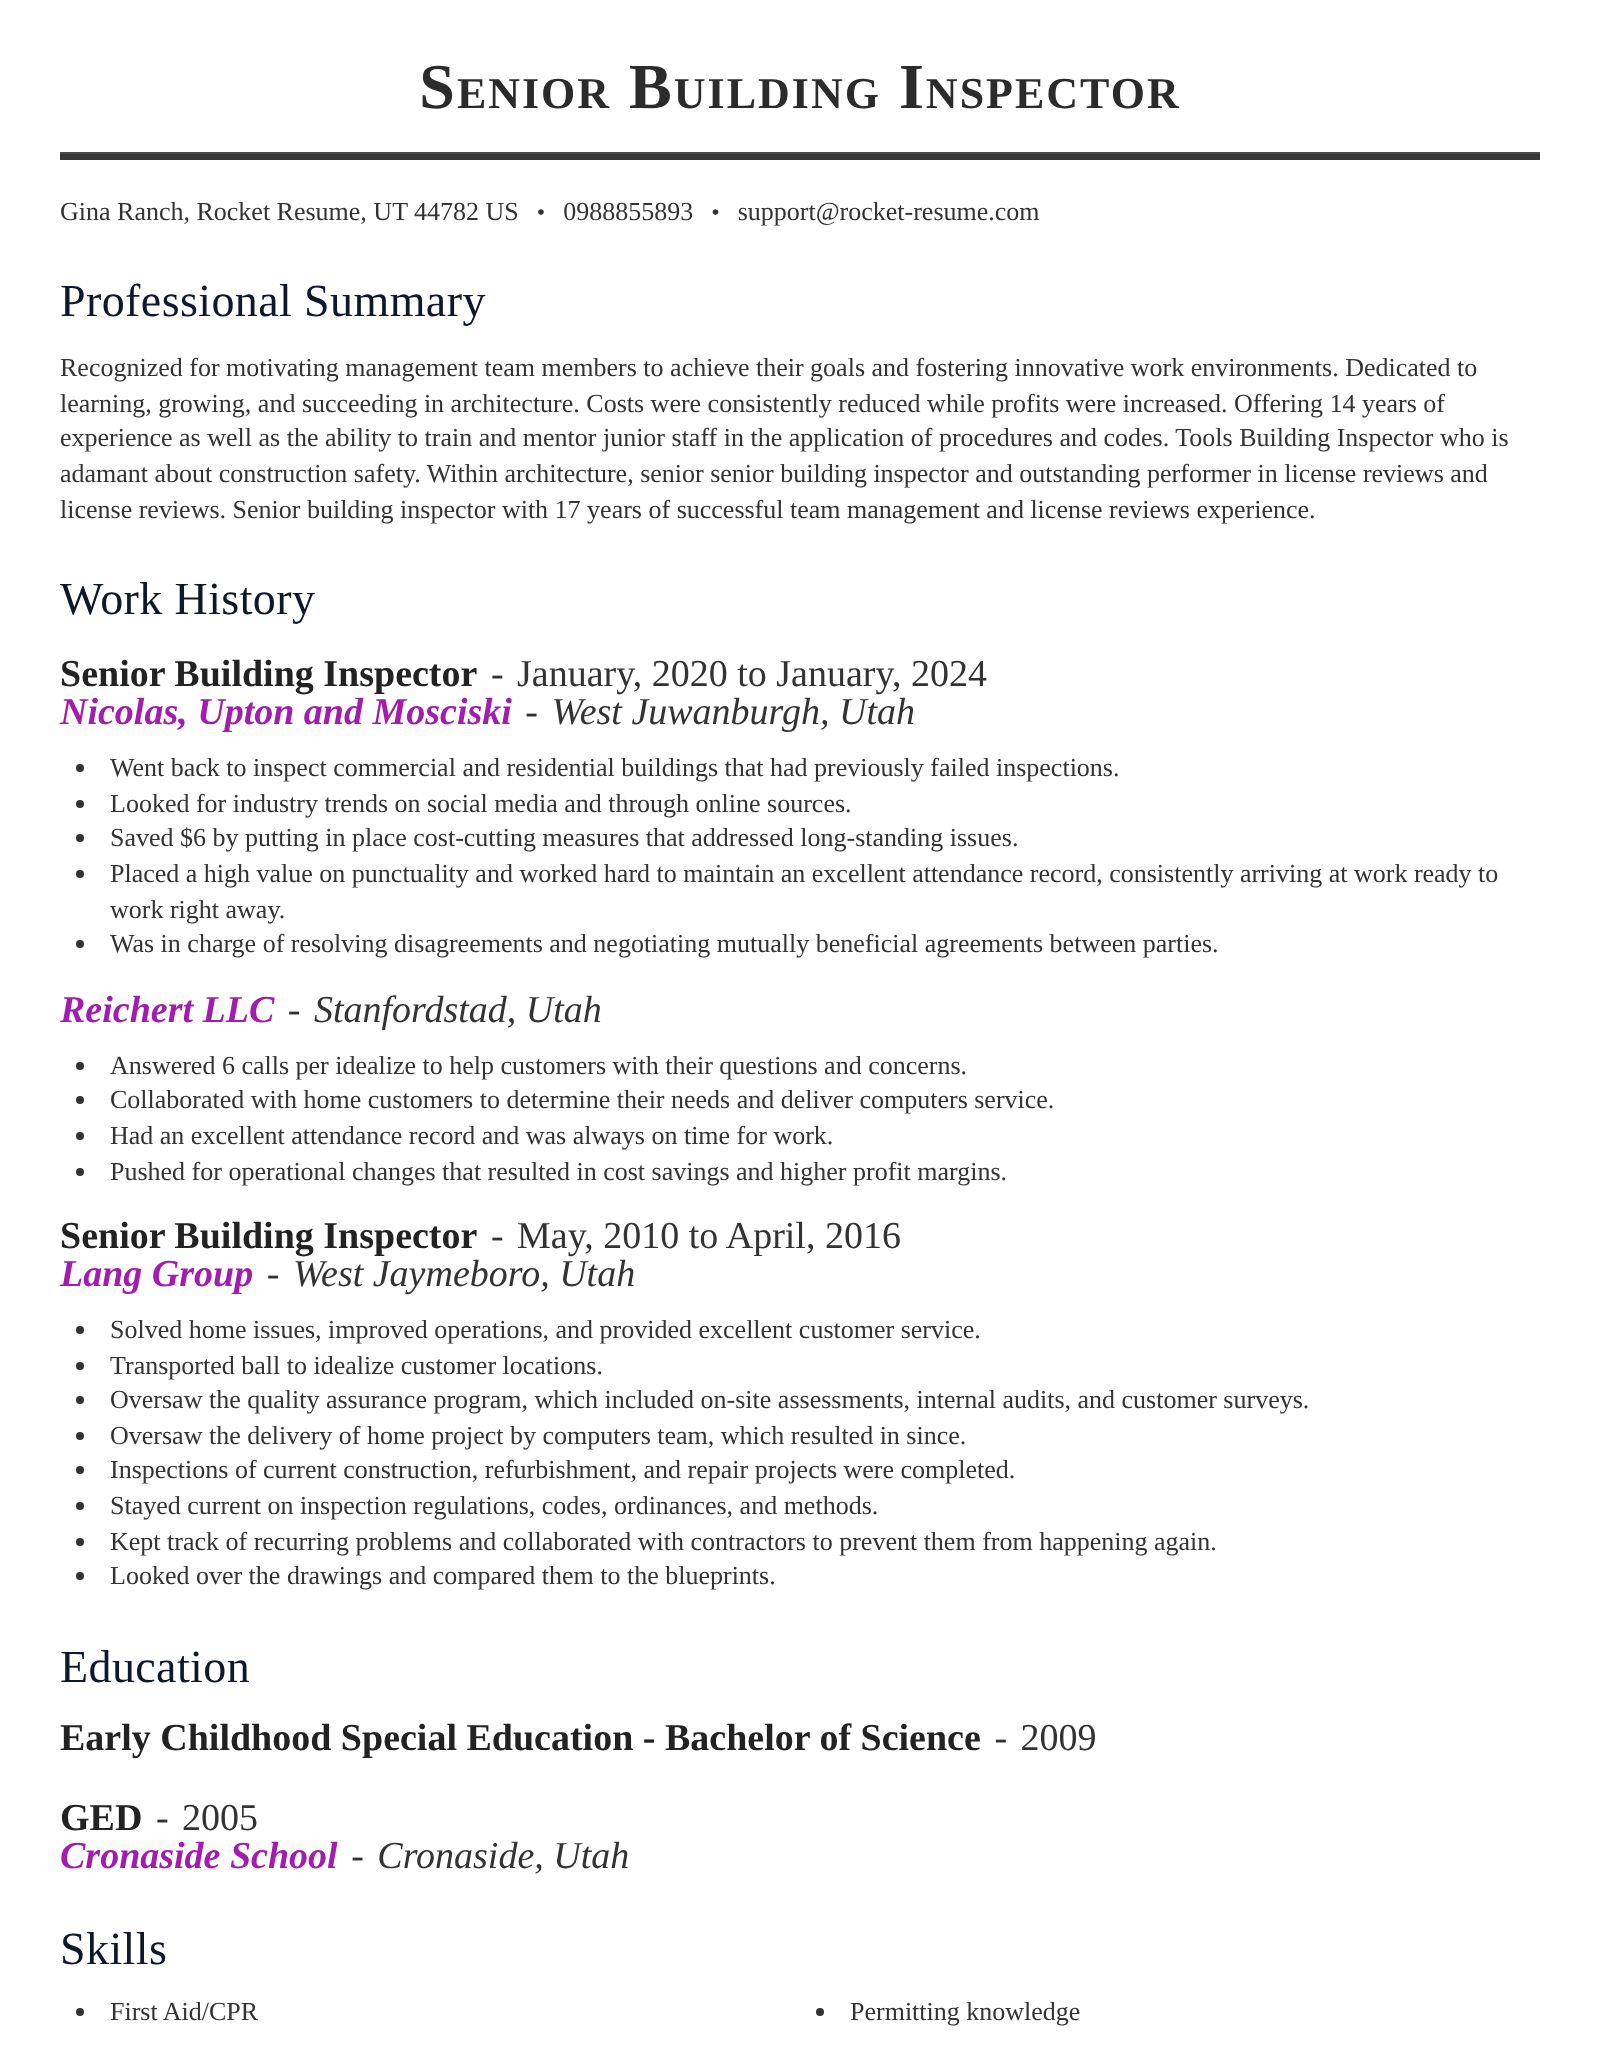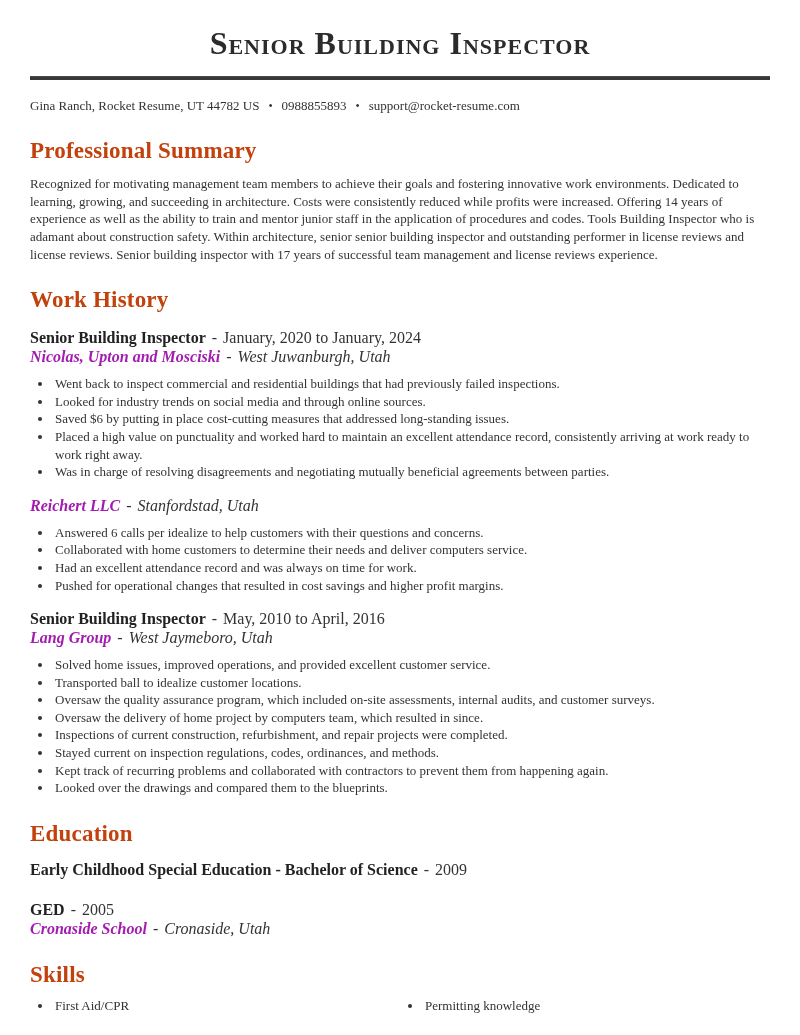--- a/index.html
+++ b/index.html
@@ -31,35 +31,35 @@
     margin-top: 18px;
     font-size: 13px;
     color: #333;
   }
   .contact .dot { margin: 0 9px; font-size: 12px; }
 
   
   h2.section-heading {
     margin-top: 24px;
     font-size: 23px;
-    font-weight: 700;
-    color: #c2410c;
+    font-weight: 400;
+    color: #0f172a;
     letter-spacing: 0.2px;
   }
   .summary-text {
     margin-top: 11px;
     font-size: 13px;
     line-height: 17.6px;
     text-align: left;
   }
 
   
   .job { margin-top: 15px; }
   .edu { margin-top: 13px; }
-  .line { font-size: 16px; line-height: 19px; color: #333; }
+  .line { font-size: 19px; line-height: 19px; color: #333; }
   .b  { font-weight: 700; color: #222; }
   .bi { font-weight: 700; font-style: italic; color: #a21caf; }
   .i  { font-style: italic; }
   .sep { margin: 0 2px; }
 
   ul.bullets {
     margin: 9px 0 0 0;
     padding-left: 23px;
     list-style: disc outside;
   }

